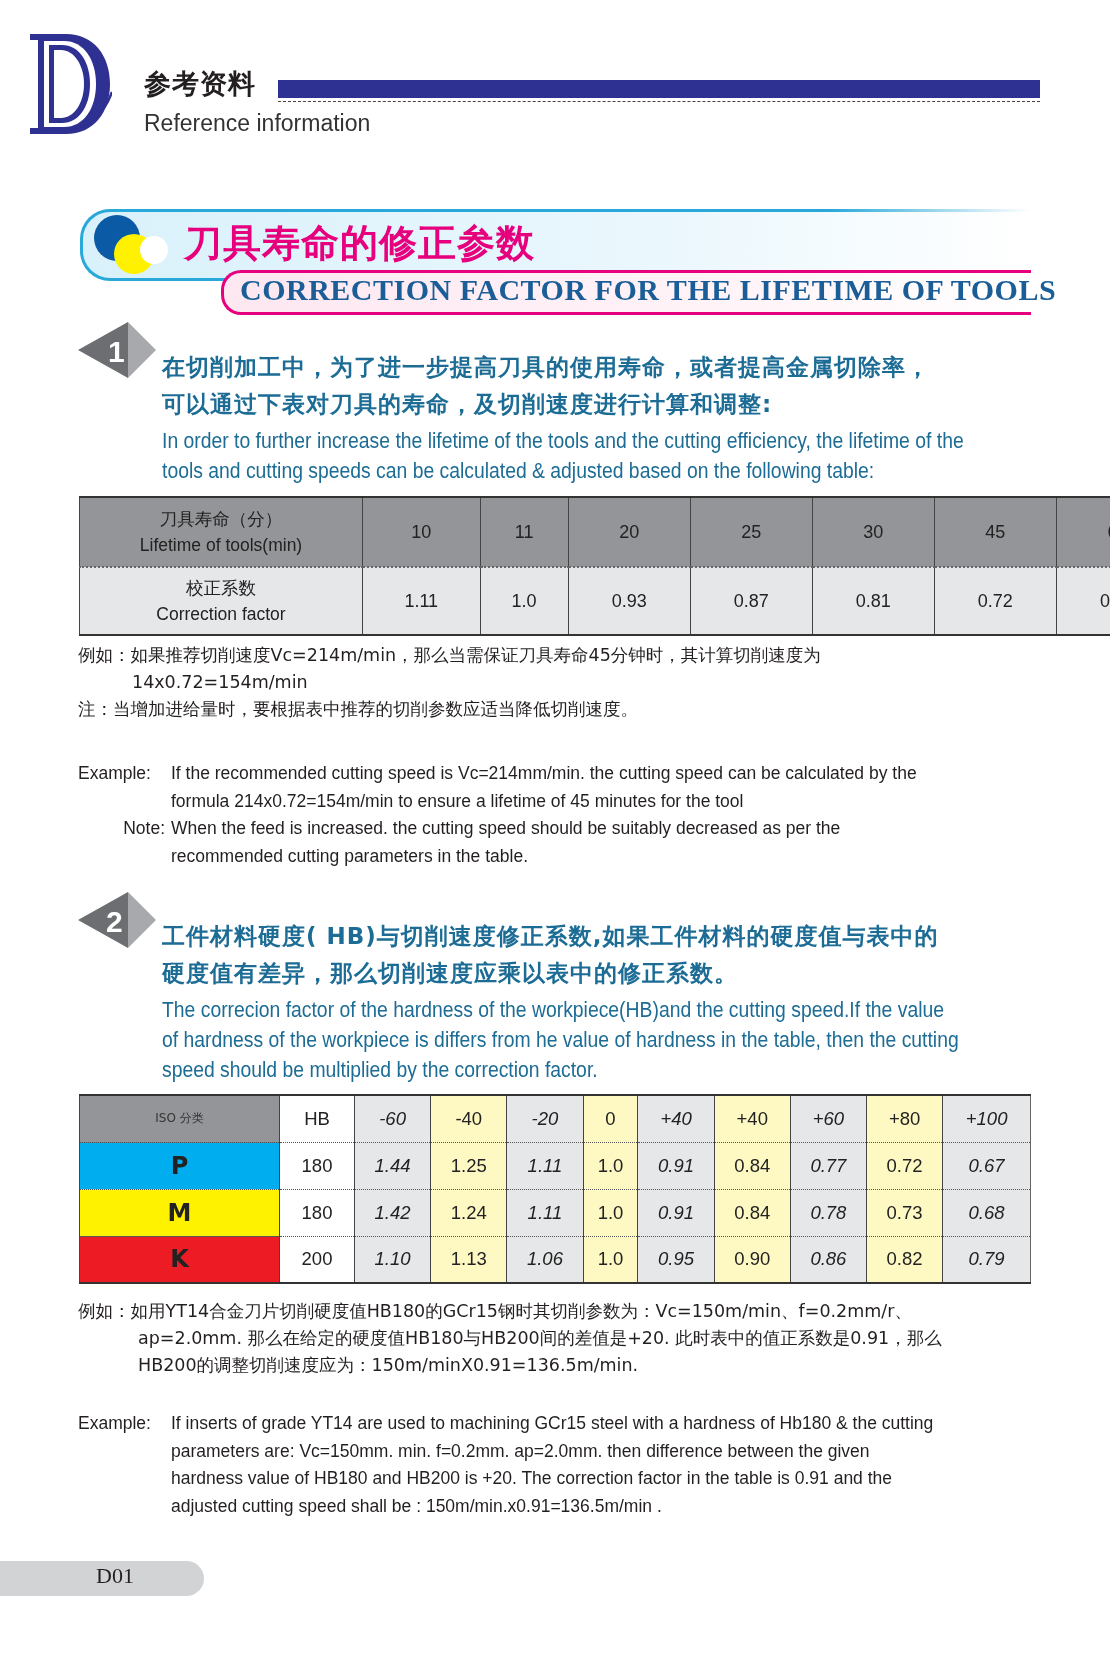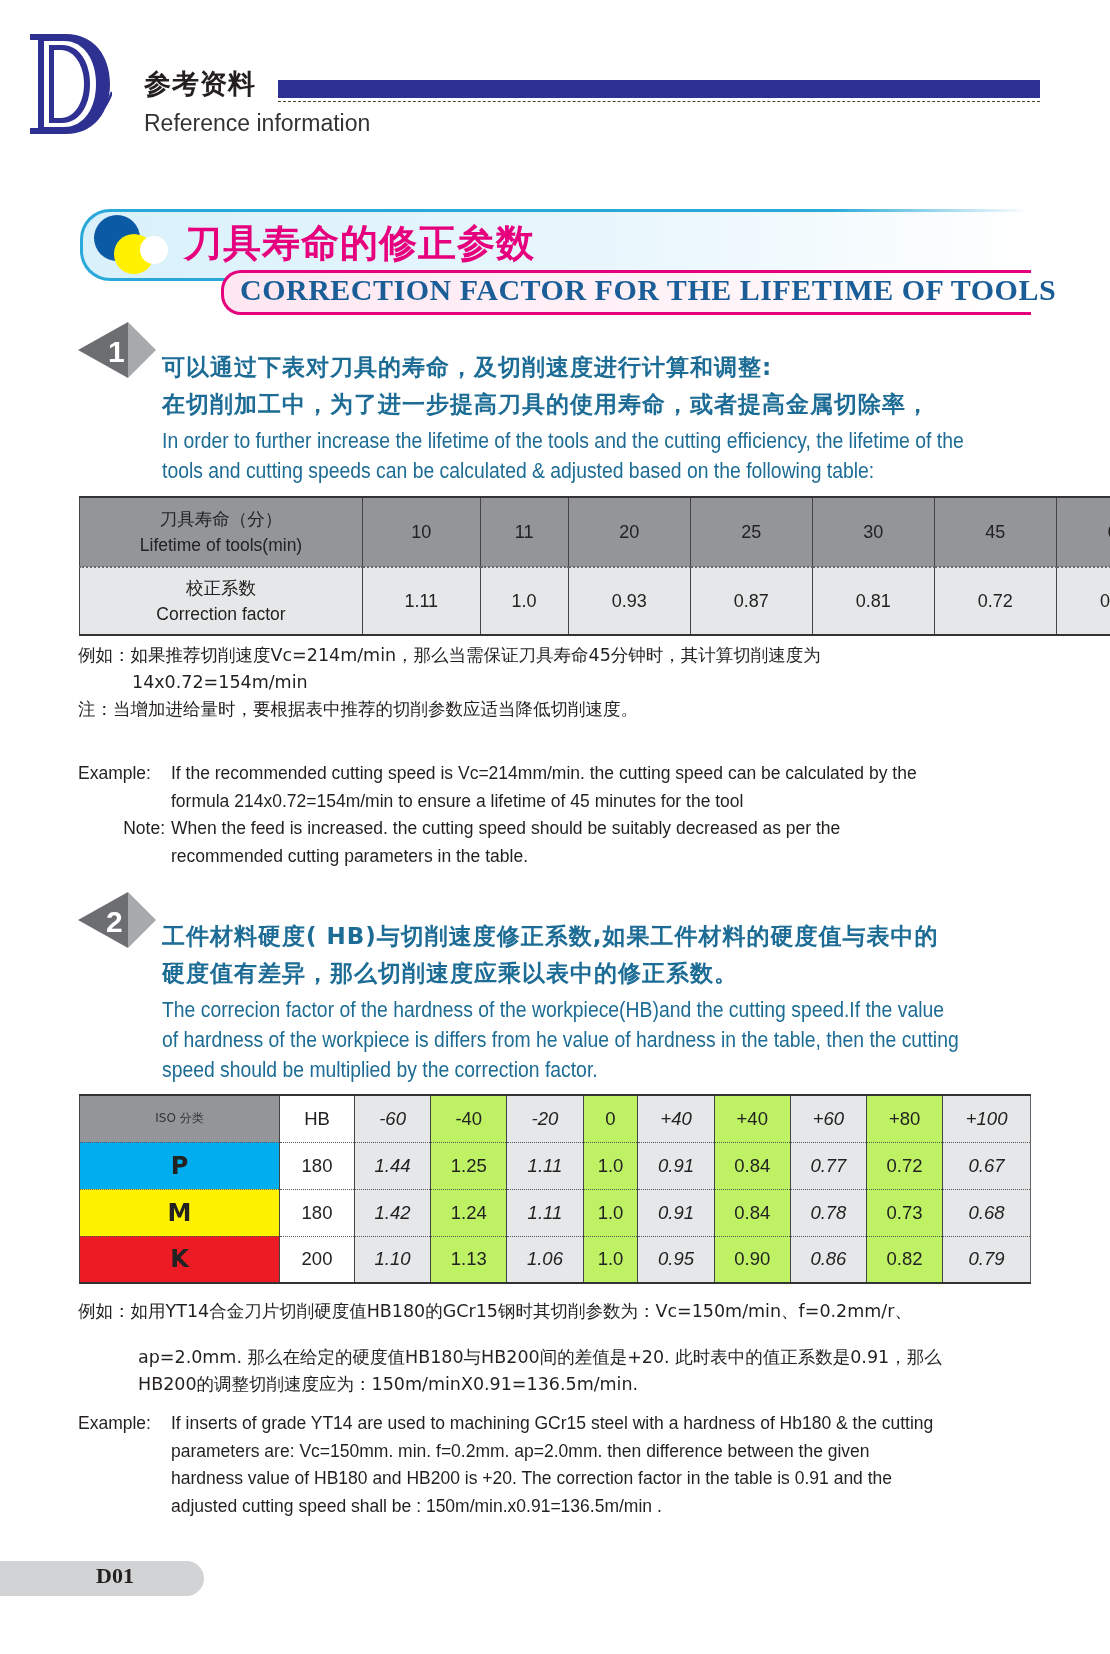--- a/index.html
+++ b/index.html
@@ -42,25 +42,25 @@
     .note-en { position: absolute; font-family: "Liberation Sans", sans-serif; font-size: 17.5px; line-height: 27.5px; color: #231f20; }
 
     
     .t2 { left: 79px; top: 1094px; width: 952px; border-top: 2px solid #333; border-bottom: 2px solid #333; border-left: 1px solid #666; border-right: 1px solid #666; }
     .t2 td { text-align: center; color: #222; border-left: 1px solid #444; font-size: 18.5px; height: 47px; }
     .t2 tr + tr td { border-top: 1.5px dotted #555; }
     .t2 td.iso { width: 200px; font-family: "DejaVu Sans", sans-serif; font-weight: bold; font-size: 24px; }
     .t2 td.iso-h { background: #939598; font-weight: normal; font-size: 12px; color: #333; }
     .t2 td.hb { width: 75px; background: #fff; }
     .t2 td.shade { background: #e6e7e8; font-style: italic; }
-    .t2 td.plain { background: #bef264; }
+    .t2 td.plain { background: #fef9c3; }
 
     
     .page-tab { position: absolute; left: 0; top: 1561px; width: 204px; height: 35px; background: #d1d3d4; border-radius: 0 18px 18px 0; }
-    .page-num { position: absolute; left: 96px; top: 1563px; font-family: "Liberation Serif", serif; font-weight: bold; font-size: 22px; color: #231f20; }
+    .page-num { position: absolute; left: 96px; top: 1563px; font-family: "Liberation Serif", serif; font-weight: normal; font-size: 22px; color: #231f20; }
   </style>
 </head>
 <body>
 
 <svg class="logo-d" viewBox="0 0 84 104">
   <path d="M2 2 H38 C66 2 82 24 82 52 C82 80 66 102 38 102 H2 V96 H10 V8 H2 Z" fill="#2e3192"></path>
   <path d="M16 9 H36 C56 9 68 28 68 52 C68 76 56 95 36 95 H16 Z" fill="#ffffff"></path>
   <path d="M21 13 H34 C51 13 62 30 62 52 C62 74 51 91 34 91 H21 Z" fill="#2e3192"></path>
   <path d="M26 18 H33 C46 18 56 33 56 52 C56 71 46 86 33 86 H26 Z" fill="#ffffff"></path>
   <path d="M4 98 C30 104 70 100 84 60" stroke="#2e3192" stroke-width="2.5" fill="none"></path>
@@ -77,22 +77,22 @@
 <div class="circle c-white"></div>
 <div class="title-cn">刀具寿命的修正参数</div>
 <div class="title-en">CORRECTION FACTOR FOR THE LIFETIME OF TOOLS</div>
 
 <svg class="sec-marker" style="left:78px; top:322px;" viewBox="0 0 78 60">
   <polygon points="0,28 50,0 50,56" fill="#6d6e71"></polygon>
   <polygon points="50,0 78,28 50,56" fill="#a7a9ac"></polygon>
   <text x="30" y="40" font-family="Liberation Sans, sans-serif" font-weight="bold" font-size="30" fill="#ffffff">1</text>
 </svg>
 <div class="sec-title" style="top:349px;">
+  <div>在切削加工中，为了进一步提高刀具的使用寿命，或者提高金属切除率，</div>
   <div>可以通过下表对刀具的寿命，及切削速度进行计算和调整:</div>
-  <div>在切削加工中，为了进一步提高刀具的使用寿命，或者提高金属切除率，</div>
 </div>
 <div class="sec-en" style="top:426px;">
   <div>In order to further increase the lifetime of the tools and the cutting efficiency, the lifetime of  the</div>
   <div>tools and cutting speeds can be calculated &amp; adjusted based on the following table:</div>
 </div>
 
 <table class="t1">
   <tbody>
       <tr class="r-head">
     <td class="lbl">
@@ -209,21 +209,21 @@
     <td class="plain">0.90</td>
     <td class="shade">0.86</td>
     <td class="plain">0.82</td>
     <td class="shade">0.79</td>
   </tr>
 </tbody>
   </table>
 
 <div class="note" style="left:78px; top:1298px; width:960px;">
   <div>例如：如用YT14合金刀片切削硬度值HB180的GCr15钢时其切削参数为：Vc=150m/min、f=0.2mm/r、</div>
-  <div style="padding-left:60px;margin-top:19px;">ap=2.0mm.  那么在给定的硬度值HB180与HB200间的差值是+20.  此时表中的值正系数是0.91，那么</div>
+  <div style="padding-left:60px;">ap=2.0mm.  那么在给定的硬度值HB180与HB200间的差值是+20.  此时表中的值正系数是0.91，那么</div>
   <div style="padding-left:60px;">HB200的调整切削速度应为：150m/minX0.91=136.5m/min.</div>
 </div>
 
 <div class="note-en" style="left:78px; top:1410px; width:960px;">
   <div style="display:flex;">
     <span style="width:93px; display:inline-block;">Example:</span>
     <span>If inserts of grade YT14 are used to machining GCr15 steel with a hardness of Hb180 &amp; the cutting</span>
   </div>
   <div style="padding-left:93px;">parameters are: Vc=150mm.  min. f=0.2mm.  ap=2.0mm. then difference between the given</div>
   <div style="padding-left:93px;">hardness value of HB180 and HB200 is +20. The correction factor in the table is 0.91 and the</div>

